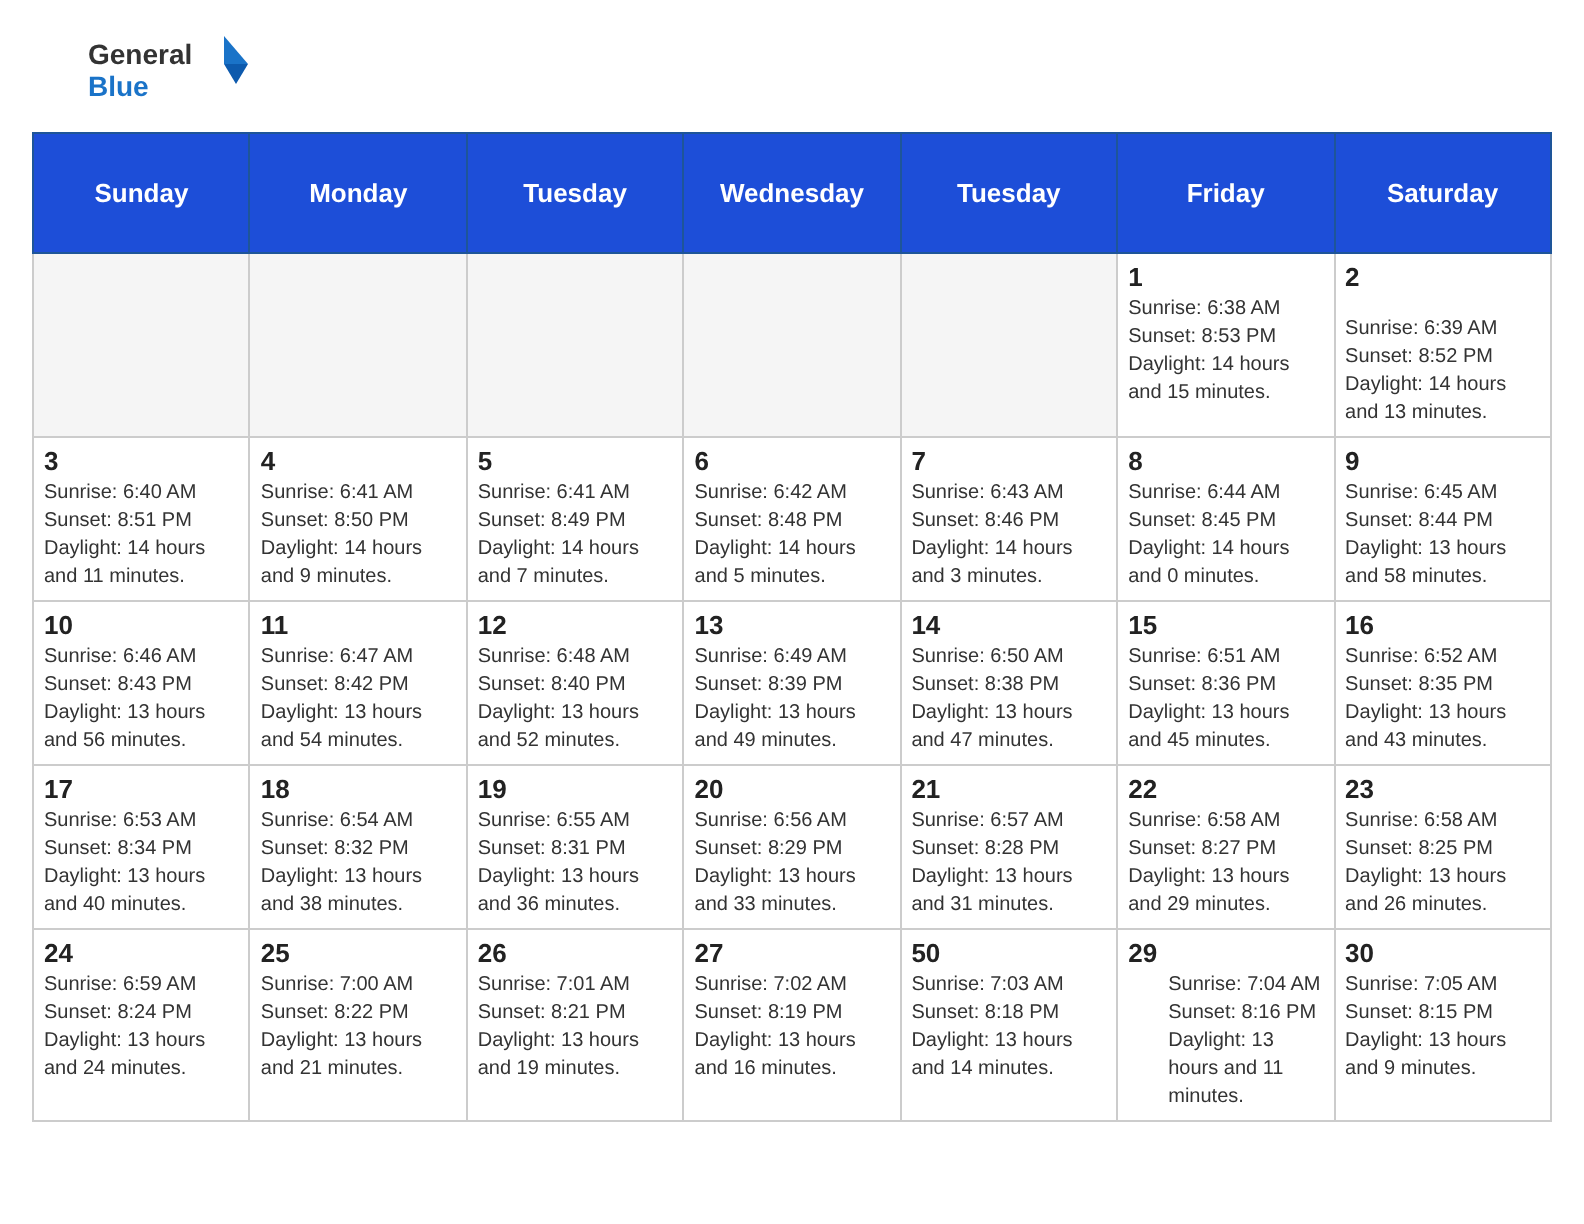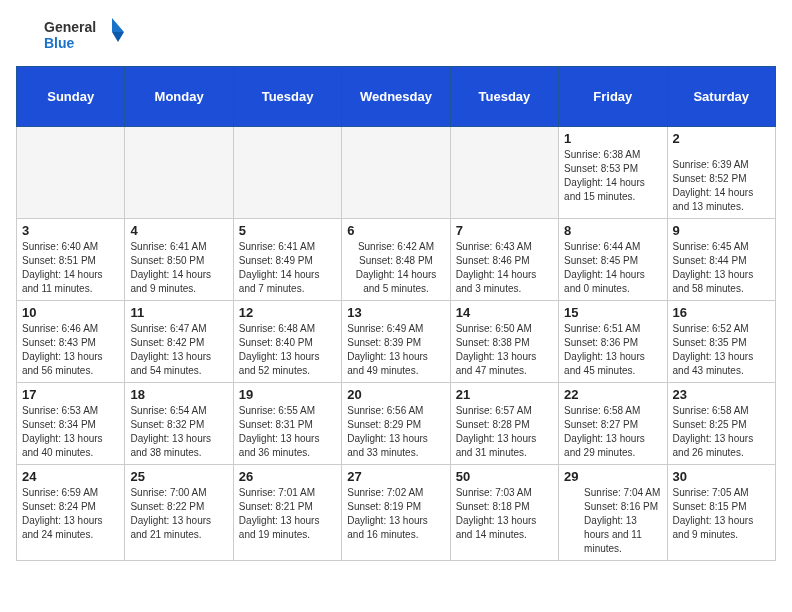--- a/index.html
+++ b/index.html
@@ -139,21 +139,21 @@
 Daylight: 14 hours and 9 minutes.</div>
         </td>
         <td>
           <span class="day-number">5</span>
           <div class="day-info" style="white-space: pre-line;">Sunrise: 6:41 AM
 Sunset: 8:49 PM
 Daylight: 14 hours and 7 minutes.</div>
         </td>
         <td>
           <span class="day-number">6</span>
-          <div class="day-info" style="white-space: pre-line; text-align: center;">Sunrise: 6:42 AM
+          <div class="day-info" style="white-space: pre-line;">Sunrise: 6:42 AM
 Sunset: 8:48 PM
 Daylight: 14 hours and 5 minutes.</div>
         </td>
         <td>
           <span class="day-number">7</span>
           <div class="day-info" style="white-space: pre-line;">Sunrise: 6:43 AM
 Sunset: 8:46 PM
 Daylight: 14 hours and 3 minutes.</div>
         </td>
         <td>

